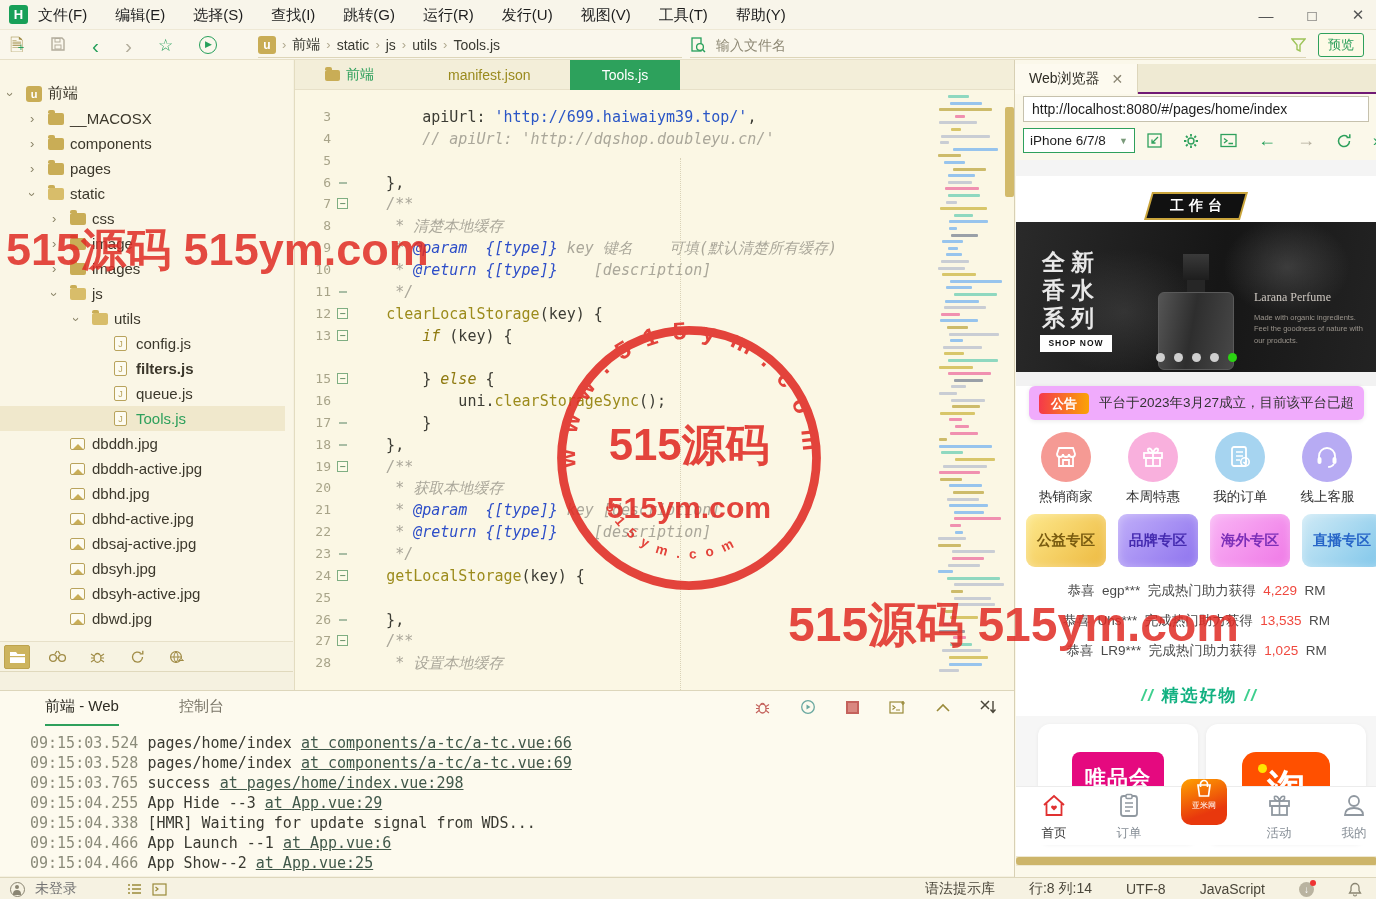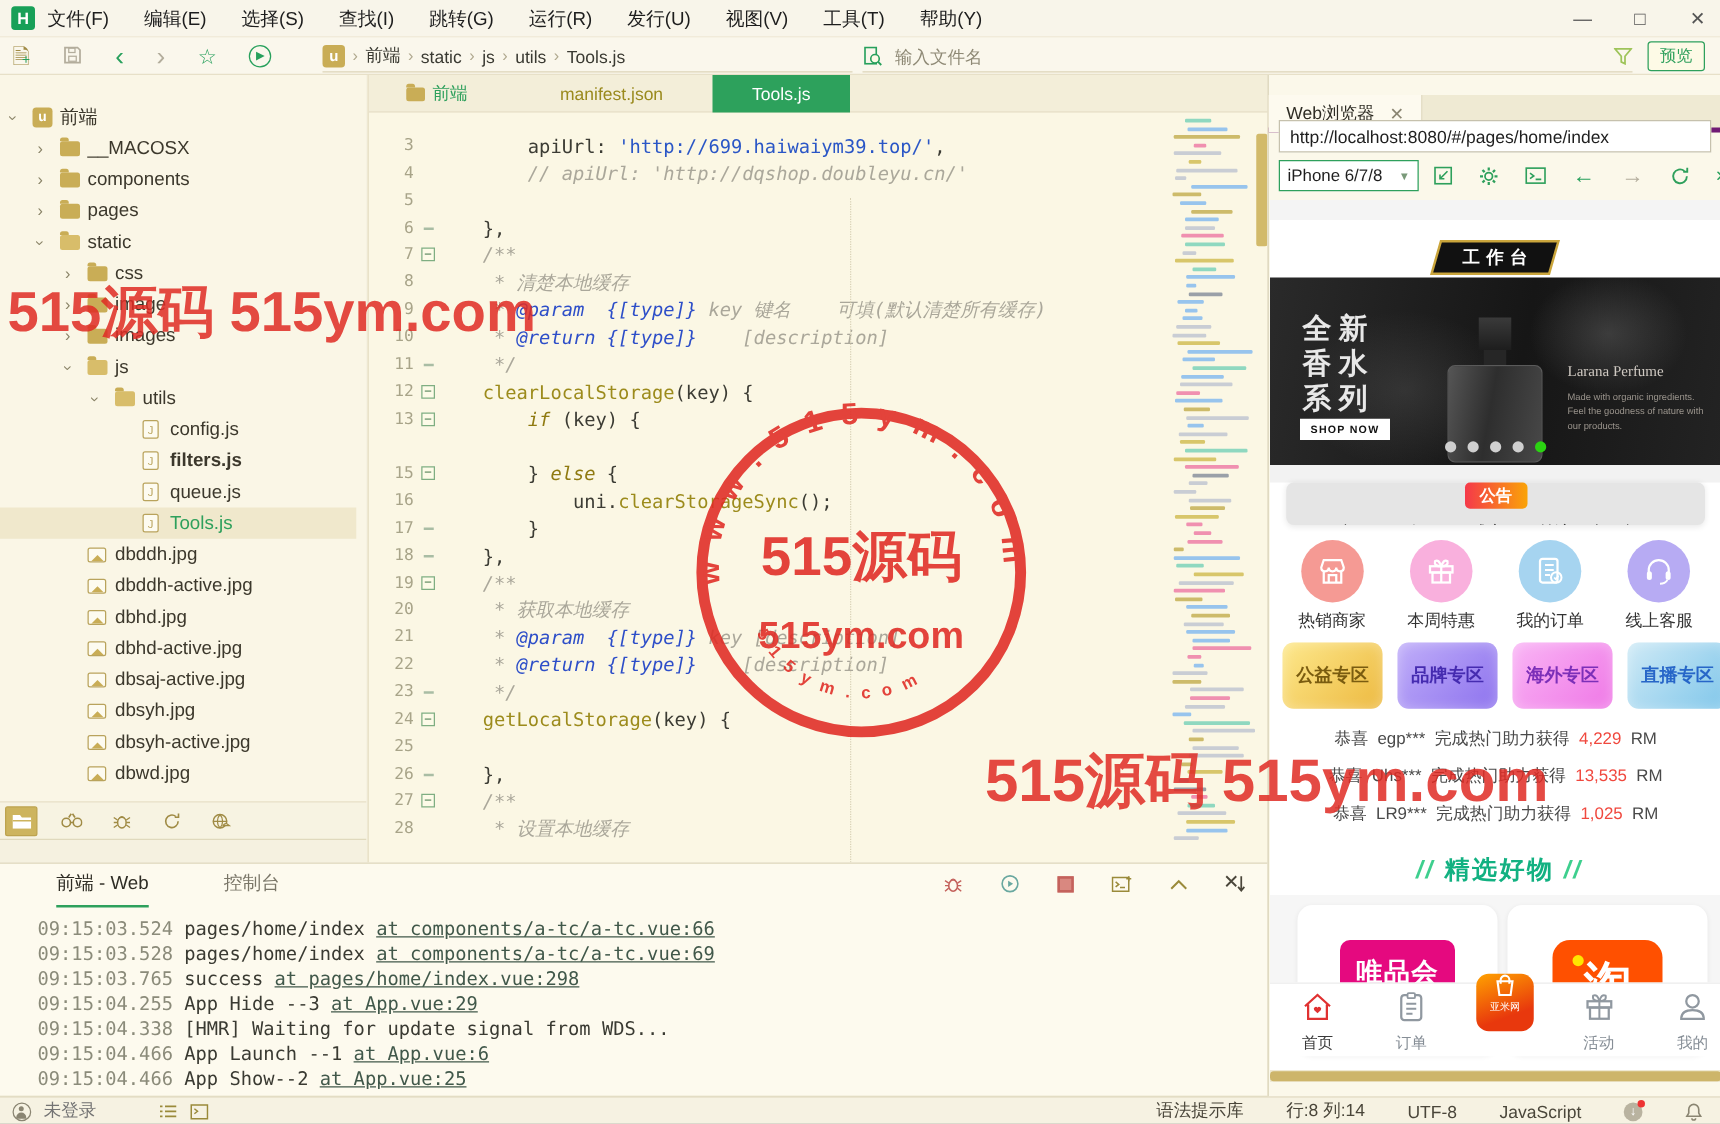--- a/index.html
+++ b/index.html
@@ -90,21 +90,21 @@
   #st-left{position:absolute;left:10px;top:0;height:22px;display:flex;align-items:center;gap:10px;}
   #login-label{color:#737373;}
   #st-right{position:absolute;right:14px;top:0;height:22px;display:flex;align-items:center;gap:34px;}
   .person-ico{width:15px;height:15px;border:1.4px solid #8a8572;border-radius:50%;position:relative;}
   .person-ico::before{content:"";position:absolute;left:4.2px;top:2px;width:4px;height:4px;border-radius:50%;background:#8a8572;}
   .person-ico::after{content:"";position:absolute;left:2.2px;top:7px;width:8px;height:5px;border-radius:4px 4px 0 0;background:#8a8572;}
   .upd-ico{width:15px;height:15px;background:#b9b3a0;border-radius:50%;color:#fff;font-size:10px;text-align:center;line-height:15px;position:relative;}
   .upd-ico::after{content:"";position:absolute;right:-2px;top:-2px;width:6px;height:6px;background:#e33;border-radius:50%;}
   
   #bpanel{left:1014px;top:60px;width:362px;height:817px;background:#fbf8ea;border-left:1px solid #d8d0b4;}
-  #btabrow{position:absolute;left:0;top:16px;width:362px;height:30px;background:#efead3;border-bottom:4px solid #701a75;}
+  #btabrow{position:absolute;left:0;top:4px;width:362px;height:30px;background:#efead3;border-bottom:2px solid #701a75;}
   #btab{position:absolute;left:0;top:0;height:30px;padding:0 14px;background:#fdfaef;border-right:1px solid #ddd6bb;
         display:flex;align-items:center;gap:12px;font-size:14px;color:#2e2c24;}
   #burl{position:absolute;left:8px;top:36px;width:346px;height:26px;background:#fff;border:1px solid #c6c1ad;
         font-size:14px;color:#1e1e1e;line-height:24px;padding:0 8px;white-space:nowrap;overflow:hidden;}
   #bdev{position:absolute;left:8px;top:68px;width:112px;height:25px;background:#fff;border:1.6px solid #2ea05c;
         font-size:13.5px;color:#1e1e1e;display:flex;align-items:center;padding:0 6px;justify-content:space-between;}
   #bicons{position:absolute;left:132px;top:68px;height:25px;display:flex;align-items:center;gap:21px;font-size:16px;}
   
   #preview{position:absolute;left:1px;top:100px;width:361px;height:706px;background:#fff;overflow:hidden;}
   .pv{position:absolute;}
@@ -122,36 +122,36 @@
           font-size:8.5px;font-weight:bold;text-align:center;line-height:17px;letter-spacing:1px;}
   #bn-brand{position:absolute;left:238px;top:68px;color:#cfc9c2;font-size:12px;font-family:"Liberation Serif",serif;}
   #bn-desc{position:absolute;left:238px;top:90px;width:112px;color:#9a948c;font-size:7.5px;line-height:1.5;}
   #bn-bottle{position:absolute;left:142px;top:70px;width:76px;height:78px;background:linear-gradient(100deg,#555,#2e2e2e 45%,#484848);border-radius:6px;border:1px solid #5a5a5a;}
   #bn-cap{position:absolute;left:167px;top:32px;width:26px;height:26px;background:linear-gradient(#3a3a3a,#1d1d1d);}
   #bn-neck{position:absolute;left:171px;top:58px;width:18px;height:12px;background:#262626;}
   #bn-dots{position:absolute;left:0;top:131px;width:361px;display:flex;justify-content:center;gap:9px;}
   .bn-dot{width:9px;height:9px;border-radius:50%;background:#cfcfcf;}
   .bn-dot.on{background:#2bd312;}
   #pv-gap1{left:0;top:212px;width:361px;height:14px;background:#f2f2f2;}
-  #pv-notice{left:13px;top:226px;width:335px;height:34px;background:#e5e5e5;border-radius:6px;
-             box-shadow:0 1px 5px rgba(0,0,0,.09);display:flex;align-items:center;gap:10px;padding:0 10px;flex-direction:column;}
+  #pv-notice{left:13px;top:226px;width:335px;height:34px;background:#f0abfc;border-radius:6px;
+             box-shadow:0 1px 5px rgba(0,0,0,.09);display:flex;align-items:center;gap:10px;padding:0 10px;}
   #notice-badge{width:50px;height:21px;border-radius:4px;background:linear-gradient(90deg,#f5394a,#faa307);
                 color:#fff;font-size:13px;font-weight:bold;text-align:center;line-height:21px;flex:none;}
   #notice-text{font-size:13.5px;color:#333;white-space:nowrap;overflow:hidden;}
   #pv-quick{left:0;top:268px;width:361px;height:86px;display:flex;justify-content:space-around;padding:0 6px;}
   .qitem{width:70px;text-align:center;}
   .qcircle{width:50px;height:50px;border-radius:50%;margin:4px auto 6px;display:flex;align-items:center;justify-content:center;}
   .qlabel{font-size:13.5px;color:#333;white-space:nowrap;}
   #pv-zones{left:0;top:354px;width:361px;height:58px;display:flex;gap:12px;padding-left:10px;}
   .zone{flex:none;width:80px;height:53px;border-radius:9px;display:flex;align-items:center;justify-content:center;
         font-size:14.5px;font-weight:bold;box-shadow:inset 0 0 10px rgba(255,255,255,.35);}
   #pv-congrats{left:0;top:416px;width:361px;}
   .grow{height:30px;line-height:30px;text-align:center;font-size:13.5px;color:#4a4a4a;}
   .gamount{color:#f0483e;}
-  #pv-featured{left:0;top:516px;width:319px;height:40px;text-align:center;font-size:20px;font-weight:bold;color:#12b181;line-height:40px;letter-spacing:2px;padding-left:48px;}
+  #pv-featured{left:0;top:516px;width:319px;height:40px;text-align:center;font-size:17px;font-weight:bold;color:#12b181;line-height:40px;letter-spacing:2px;padding-left:48px;}
   .fslash{color:#3ecf8e;font-style:italic;}
   #pv-products{left:0;top:556px;width:361px;height:70px;background:#f6f6f6;}
   .pcard{position:absolute;top:8px;width:160px;height:120px;background:#fff;border-radius:12px;box-shadow:0 1px 4px rgba(0,0,0,.06);}
   #pcard1{left:22px;} #pcard2{left:190px;}
   #logo-wpb{position:absolute;left:34px;top:28px;width:92px;height:76px;border-radius:8px;background:#e5097f;
             color:#fff;text-align:center;padding-top:12px;}
   #logo-wpb .l1{font-size:21px;font-weight:bold;letter-spacing:1px;}
   #logo-wpb .l2{font-size:11px;letter-spacing:3px;margin-top:4px;}
   #logo-tao{position:absolute;left:36px;top:28px;width:88px;height:76px;border-radius:14px;background:#ff5000;
             color:#fff;font-size:38px;font-weight:bold;text-align:center;line-height:72px;}

